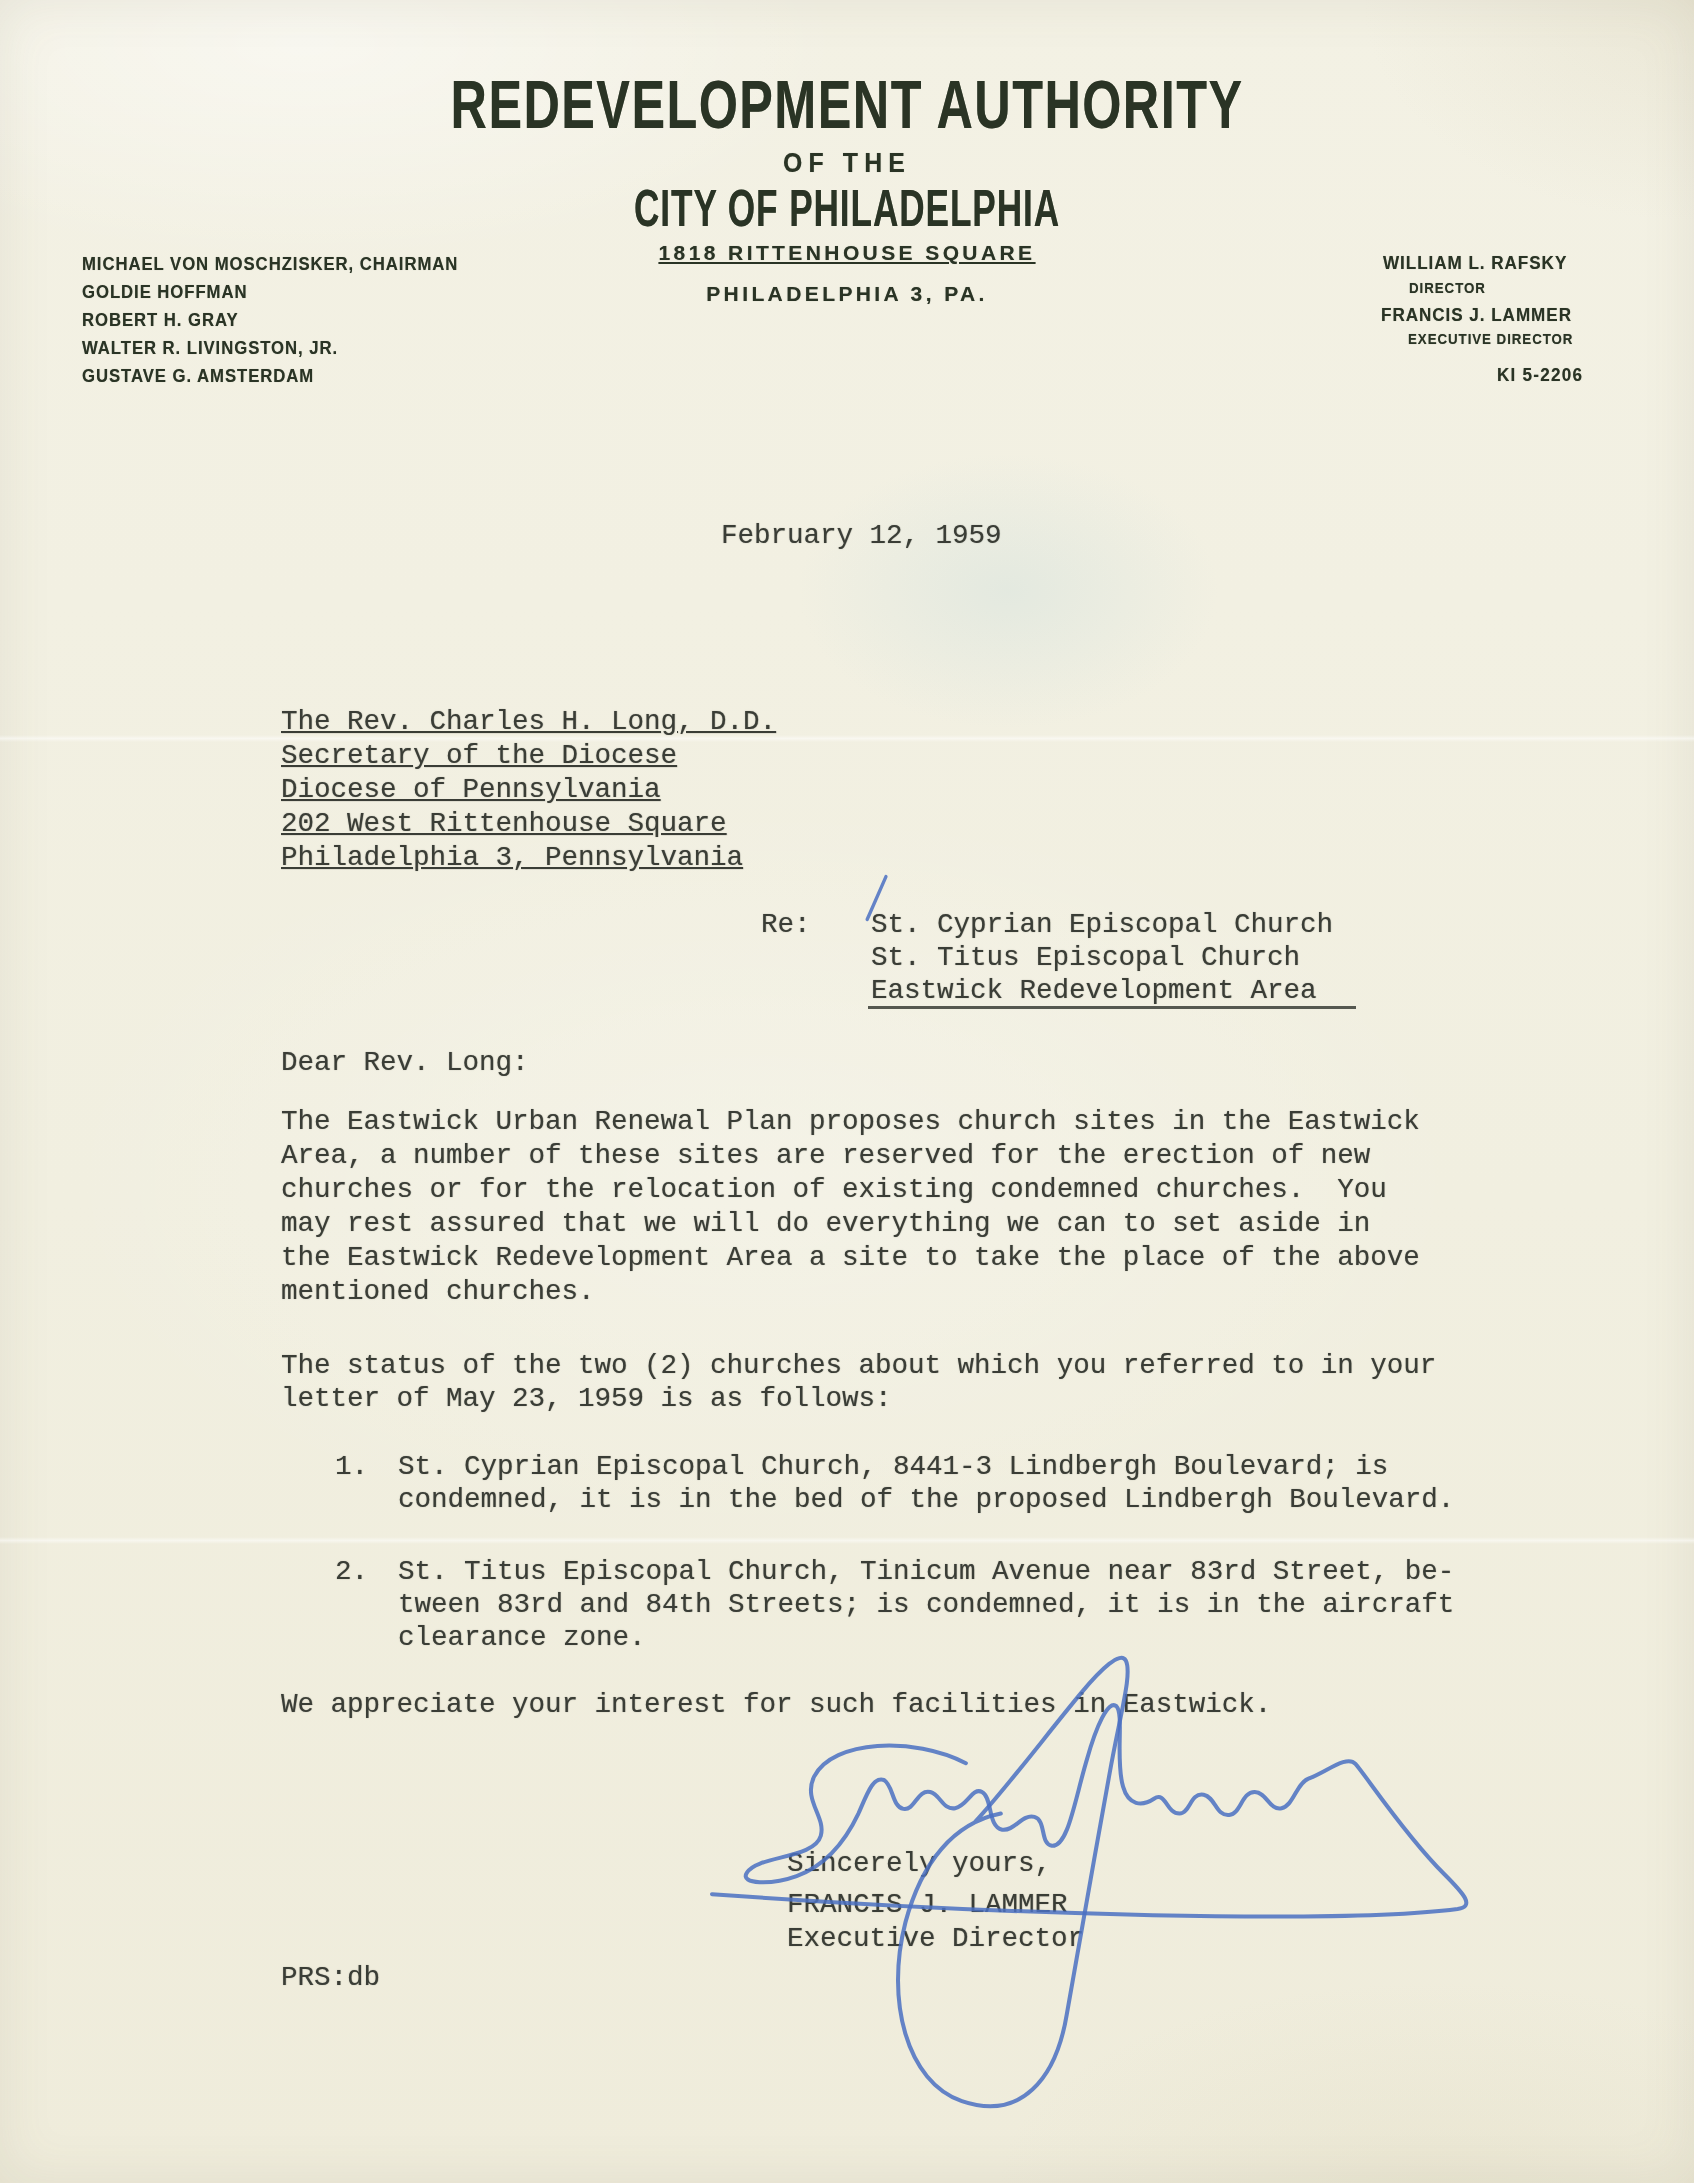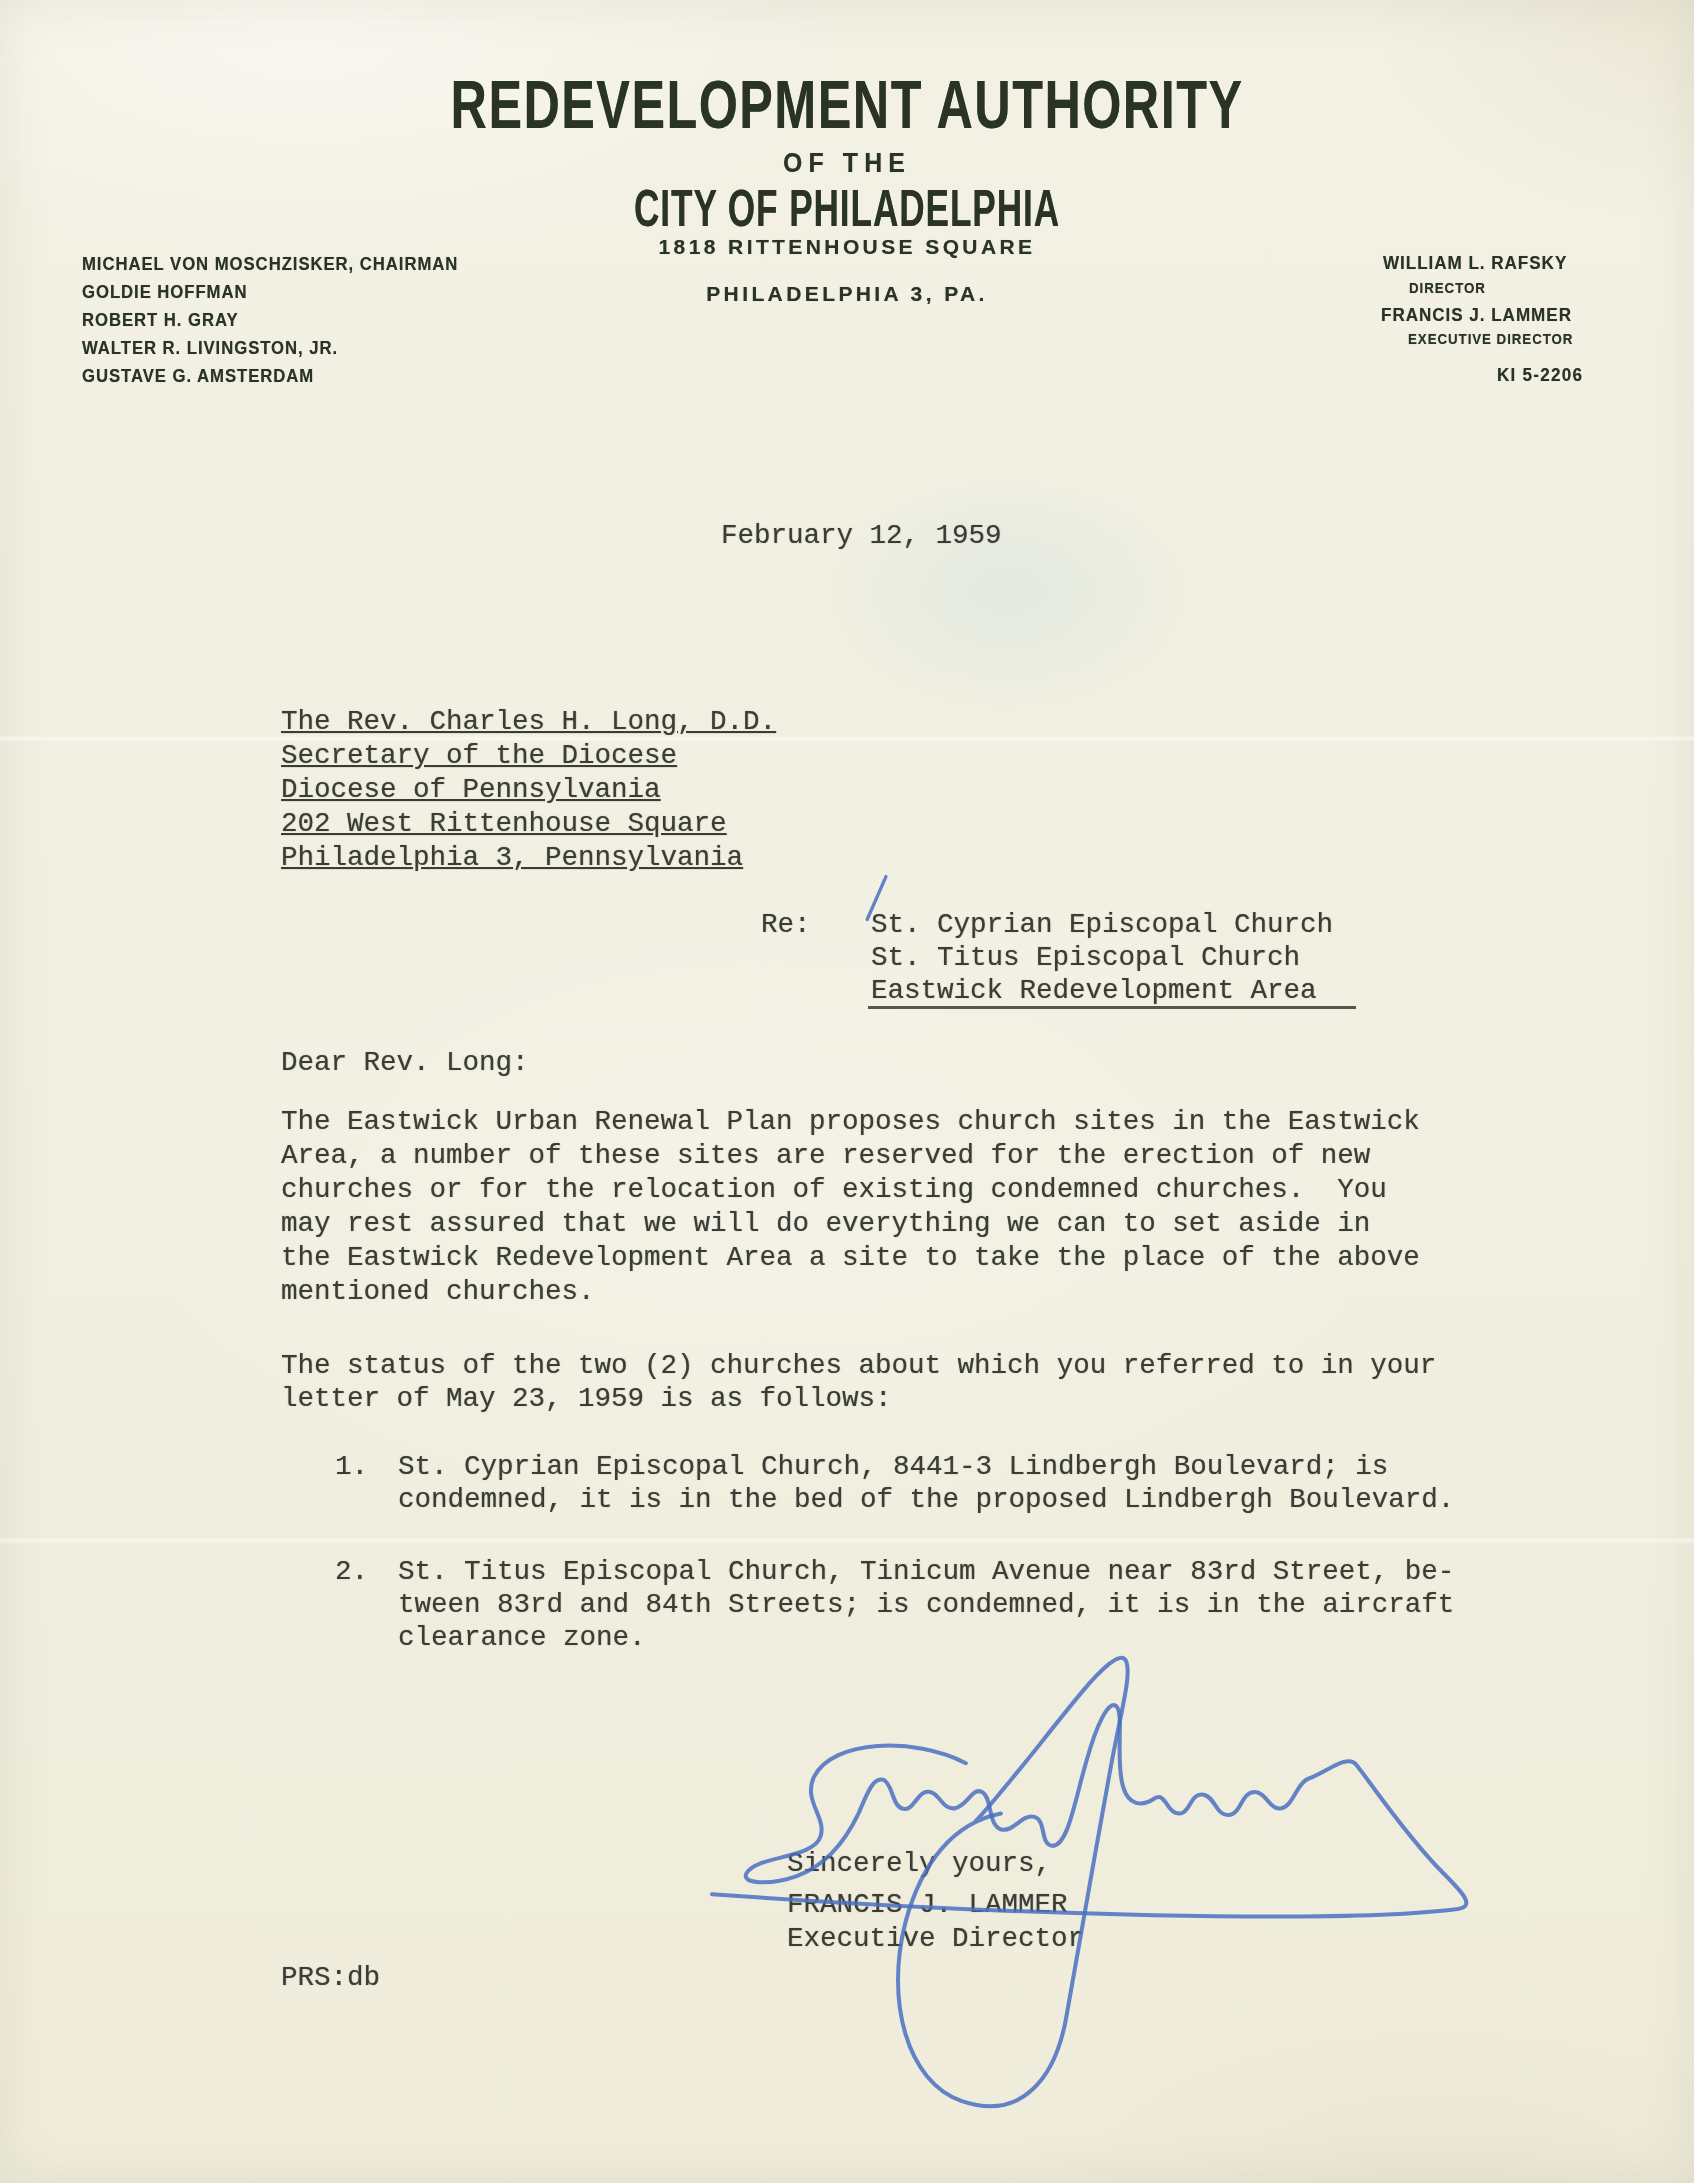--- a/index.html
+++ b/index.html
@@ -23,21 +23,21 @@
     box-shadow: inset 0 0 54px rgba(110,100,70,.10);
     overflow:hidden;
     font-family:"Liberation Sans", sans-serif;
   }
   
   .lh{position:absolute;left:0;width:100%;text-align:center;color:var(--letterhead_ink);line-height:1;white-space:nowrap;text-shadow:0 0 0.7px rgba(42,52,37,.55);}
   .lh-title{top:70px;font-size:69px;font-weight:600;letter-spacing:2px;transform:scaleX(.73);}
   .lh-of{top:150px;font-size:27px;font-weight:600;letter-spacing:6.7px;transform:scaleX(.92);}
   .lh-city{top:183px;font-size:51px;font-weight:600;letter-spacing:1.3px;transform:scaleX(.69);}
   .hq{position:absolute;left:0;width:100%;text-align:center;color:var(--letterhead_ink);font-weight:700;font-size:21px;letter-spacing:3.4px;line-height:1;text-shadow:0 0 0.7px rgba(42,52,37,.5);}
-  .hq1{top:236px;} .hq2{top:283px;}
+  .hq1{top:242px;text-decoration:underline;} .hq2{top:283px;}
   .board{position:absolute;left:82px;top:250px;color:var(--letterhead_ink);font-weight:700;font-size:18px;letter-spacing:1px;line-height:28px;transform:scaleX(.93);transform-origin:0 0;text-shadow:0 0 0.7px rgba(42,52,37,.5);white-space:nowrap;}
   .off{position:absolute;color:var(--letterhead_ink);font-weight:700;line-height:1;letter-spacing:1px;text-shadow:0 0 0.7px rgba(42,52,37,.5);white-space:nowrap;transform:scaleX(.95);transform-origin:0 0;}
   .off-name1{left:1383px;top:254px;font-size:18px;}
   .off-title1{left:1409px;top:281px;font-size:14px;}
   .off-name2{left:1381px;top:306px;font-size:18px;}
   .off-title2{left:1408px;top:332px;font-size:14px;}
   .off-phone{left:1497px;top:366px;font-size:18px;letter-spacing:1.3px;}
   
   .tw{
     position:absolute;
@@ -120,20 +120,21 @@
 letter of May 23, 1959 is as follows:</div>
 
   <div class="tw item1-num">1.</div>
   <div class="tw item1-text">St. Cyprian Episcopal Church, 8441-3 Lindbergh Boulevard; is
 condemned, it is in the bed of the proposed Lindbergh Boulevard.</div>
   <div class="tw item2-num">2.</div>
   <div class="tw item2-text">St. Titus Episcopal Church, Tinicum Avenue near 83rd Street, be-
 tween 83rd and 84th Streets; is condemned, it is in the aircraft
 clearance zone.</div>
 
+  <div class="tw closing">We appreciate your interest for such facilities in Eastwick.</div>
   <div class="tw valediction">Sincerely yours,</div>
   <div class="tw signer-name">FRANCIS J. LAMMER</div>
   <div class="tw signer-title">Executive Director</div>
   <div class="tw reference">PRS:db</div>
 
   <div class="crease crease-upper"></div>
   <div class="crease crease-lower"></div>
 
   <svg class="sig-svg" width="1694" height="2183" viewBox="0 0 2522 3250">
     <g fill="none" stroke="var(--signature_blue)" stroke-opacity="0.85" stroke-linecap="round" stroke-linejoin="round">

